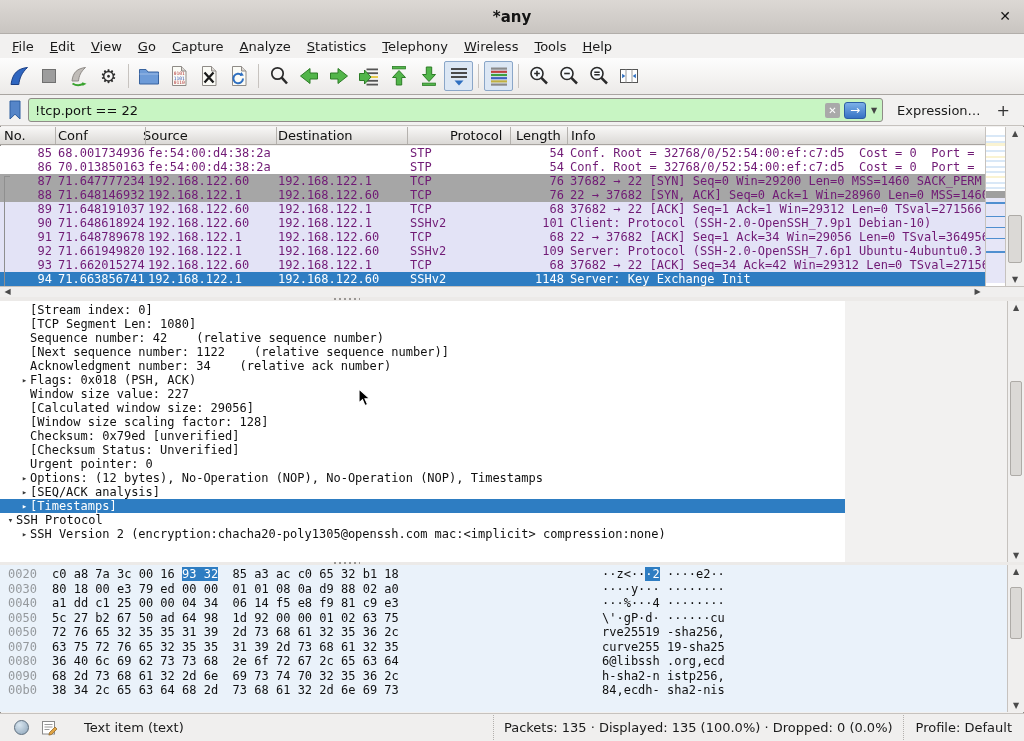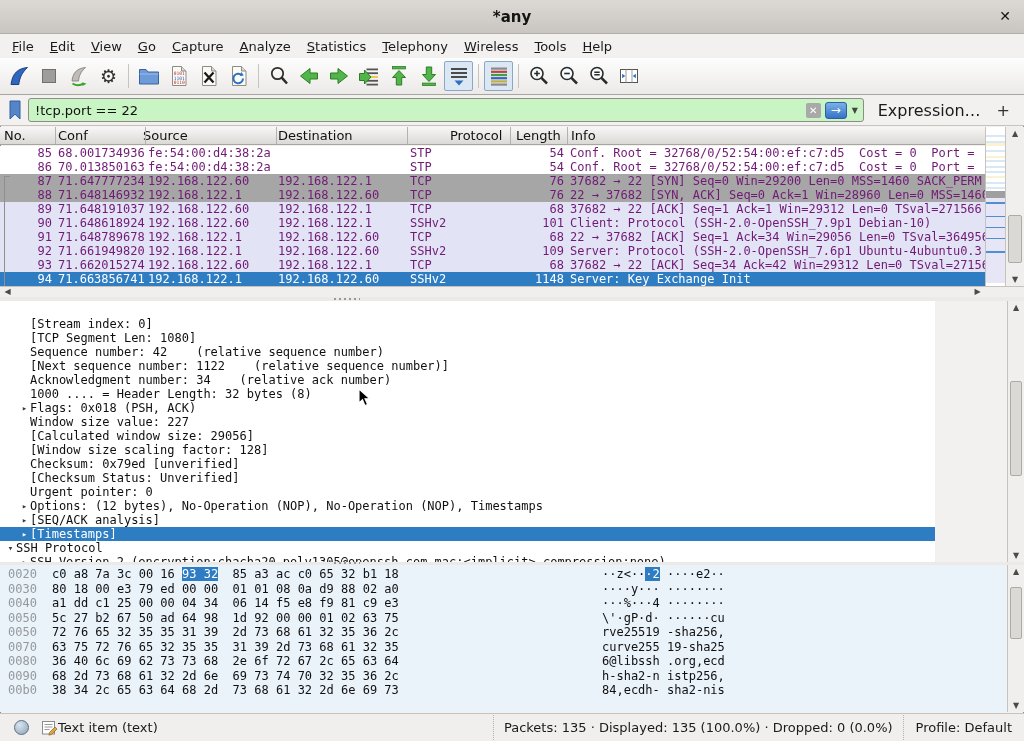--- a/index.html
+++ b/index.html
@@ -13,21 +13,21 @@
 .toolbar{height:37px;background:linear-gradient(#fdfdfd,#eceae8);border-bottom:1px solid #a9a5a1;display:flex;align-items:center;padding-left:4px;gap:1px}
 .tbtn{width:29px;height:30px;display:flex;align-items:center;justify-content:center;border:1px solid transparent;border-radius:2px;flex:none}
 .tbtn.pressed{background:#dce7f4;border-color:#8aa6c8}
 .tsep{width:1px;height:24px;background:#c7c3bf;margin:0 4px;flex:none}
 .filterbar{height:31px;background:#f2f1f0;border-bottom:1px solid #c6c2be;display:flex;align-items:center;padding:0 6px;gap:4px}
 .fbox{flex:1;height:24px;border:1px solid #8f8b87;border-radius:3px;display:flex;align-items:center;overflow:hidden}
 .finput{flex:1;background:transparent;border:none;outline:none;font-size:13px;padding-left:6px;color:#111;font-family:inherit}
 .fclear{width:15px;height:15px;background:#a9a9a9;border-radius:2px;color:#fff;font-size:10px;line-height:15px;text-align:center;margin-right:4px;flex:none}
 .fapply{width:22px;height:17px;background:linear-gradient(#7cb0e8,#3573c4);border:1px solid #2c5fa5;border-radius:3px;color:#fff;text-align:center;line-height:15px;font-size:12px;flex:none}
 .fcaret{width:16px;color:#444;font-size:8px;text-align:center;flex:none}
-.fexpr{font-size:16px;color:#1a1a1a;padding:0 10px;white-space:nowrap}
+.fexpr{font-size:13px;color:#1a1a1a;padding:0 10px;white-space:nowrap}
 .fplus{font-size:16px;color:#333;padding:0 8px 0 2px}
 
 .plheader{position:absolute;top:127px;left:0;width:985px;height:18px;background:linear-gradient(#f8f7f6,#dbd9d6);border-bottom:1px solid #a8a4a0;font-size:13px;overflow:hidden}
 .hcell{position:absolute;top:1px;white-space:pre;color:#111}
 .hsep{position:absolute;top:0;width:1px;height:18px;background:#b5b2ae}
 .plrows{position:absolute;top:146px;left:0;width:985px;height:140px;background:#fff;font:12px "DejaVu Sans Mono","Liberation Mono",monospace;overflow:hidden}
 .prow{position:relative;height:14px;line-height:14px;color:#701a75}
 .prow span{position:absolute;white-space:pre;overflow:hidden;height:14px}
 .prow.gray{background:#a6a6a6}
 .prow.lav{background:#e3e3f6}
@@ -44,37 +44,37 @@
 .stripe{width:100%}
 .vscroll{position:absolute;width:19px;background:#f0efee;border-left:1px solid #c6c2be}
 .sarrow{position:absolute;left:0;width:18px;height:13px;color:#4a4a4a;font-size:8px;text-align:center;line-height:13px}
 .sthumb{position:absolute;left:2px;width:14px;background:#dbd9d6;border:1px solid #aeaba7;border-radius:2px}
 .hscroll{position:absolute;top:286px;left:0;width:985px;height:12px;background:#f0efee;border-top:1px solid #c6c2be;border-bottom:1px solid #c6c2be}
 .harrow{position:absolute;top:0;width:13px;height:10px;color:#4a4a4a;font-size:8px;text-align:center;line-height:10px}
 .hcorner{position:absolute;top:286px;left:985px;width:39px;height:12px;background:#f0efee;border-top:1px solid #c6c2be;border-bottom:1px solid #c6c2be}
 .splitter{position:absolute;left:0;width:1024px;background:#eceae8}
 .sdots{position:absolute;left:334px;top:1px;width:26px;height:2px;background:repeating-linear-gradient(90deg,#9a9794 0 2px,transparent 2px 5px)}
 
-.details{position:absolute;top:301px;left:0;width:935px;height:261px;background:#fff;overflow:hidden;font:12px "DejaVu Sans Mono","Liberation Mono",monospace;padding-top:16px}
+.details{position:absolute;top:301px;left:0;width:845px;height:261px;background:#fff;overflow:hidden;font:12px "DejaVu Sans Mono","Liberation Mono",monospace;padding-top:2px}
 .dline{height:14px;line-height:14px;white-space:pre;display:flex;color:#101010}
 .tri{width:11px;text-align:center;font-size:9px;color:#3a3a3a;flex:none}
 .dline.selected{background:#2e7dc2;color:#fff}
 .dline.selected .tri{color:#fff}
 
 .hexpane{position:absolute;top:565px;left:0;width:1007px;height:147px;background:#eaf2fa;overflow:hidden;font:12px "DejaVu Sans Mono","Liberation Mono",monospace;padding-top:2px}
 .hrow{position:relative;height:14.5px;line-height:14.5px;white-space:pre}
 .hoff{position:absolute;left:8px;color:#95999d}
 .hbytes{position:absolute;left:52px;color:#101010}
 .hascii{position:absolute;left:602px;color:#101010}
 .hl{background:#2e7dc2;color:#fff}
 
 .statusbar{position:absolute;top:713px;left:0;width:1024px;height:28px;background:#f0efee;border-top:1px solid #c6c2be;display:flex;align-items:center;font-size:13px;color:#1a1a1a}
 .expert{width:15px;height:15px;border-radius:50%;background:radial-gradient(circle at 35% 30%,#d9e6f0,#8ba3b8);border:1px solid #5d6e7e;margin-left:14px;flex:none}
 .commenticon{margin-left:12px;flex:none}
-.stext{white-space:pre}
+.stext{margin-left:26px;white-space:pre}
 .sspacer{flex:1}
 .scounts{border-left:1px dotted #b3b0ad;padding:5px 10px;white-space:pre}
 .sprofile{border-left:1px dotted #b3b0ad;padding:5px 12px 5px 12px;white-space:pre}
 .cursor{position:absolute;left:358px;top:388px;z-index:60;pointer-events:none}
 svg{display:block}
 </style>
 </head>
 <body>
 
 <div class="titlebar">
@@ -413,21 +413,20 @@
 <div class="splitter" style="top:297px;height:4px">
     <div class="sdots"></div>
   </div>
 
 <div class="details">
     <div class="dline"><span class="tri" style="margin-left: 19px;"></span><span>[Stream index: 0]</span></div>
     <div class="dline"><span class="tri" style="margin-left: 19px;"></span><span>[TCP Segment Len: 1080]</span></div>
     <div class="dline"><span class="tri" style="margin-left: 19px;"></span><span>Sequence number: 42    (relative sequence number)</span></div>
     <div class="dline"><span class="tri" style="margin-left: 19px;"></span><span>[Next sequence number: 1122    (relative sequence number)]</span></div>
     <div class="dline"><span class="tri" style="margin-left: 19px;"></span><span>Acknowledgment number: 34    (relative ack number)</span></div>
-    <div class="dline"><span class="tri" style="margin-left: 19px;"></span><span>1000 .... = Header Length: 32 bytes (8)</span></div>
     <div class="dline"><span class="tri" style="margin-left: 19px;">▸</span><span>Flags: 0x018 (PSH, ACK)</span></div>
     <div class="dline"><span class="tri" style="margin-left: 19px;"></span><span>Window size value: 227</span></div>
     <div class="dline"><span class="tri" style="margin-left: 19px;"></span><span>[Calculated window size: 29056]</span></div>
     <div class="dline"><span class="tri" style="margin-left: 19px;"></span><span>[Window size scaling factor: 128]</span></div>
     <div class="dline"><span class="tri" style="margin-left: 19px;"></span><span>Checksum: 0x79ed [unverified]</span></div>
     <div class="dline"><span class="tri" style="margin-left: 19px;"></span><span>[Checksum Status: Unverified]</span></div>
     <div class="dline"><span class="tri" style="margin-left: 19px;"></span><span>Urgent pointer: 0</span></div>
     <div class="dline"><span class="tri" style="margin-left: 19px;">▸</span><span>Options: (12 bytes), No-Operation (NOP), No-Operation (NOP), Timestamps</span></div>
     <div class="dline"><span class="tri" style="margin-left: 19px;">▸</span><span>[SEQ/ACK analysis]</span></div>
     <div class="dline selected"><span class="tri" style="margin-left: 19px;">▸</span><span>[Timestamps]</span></div>

